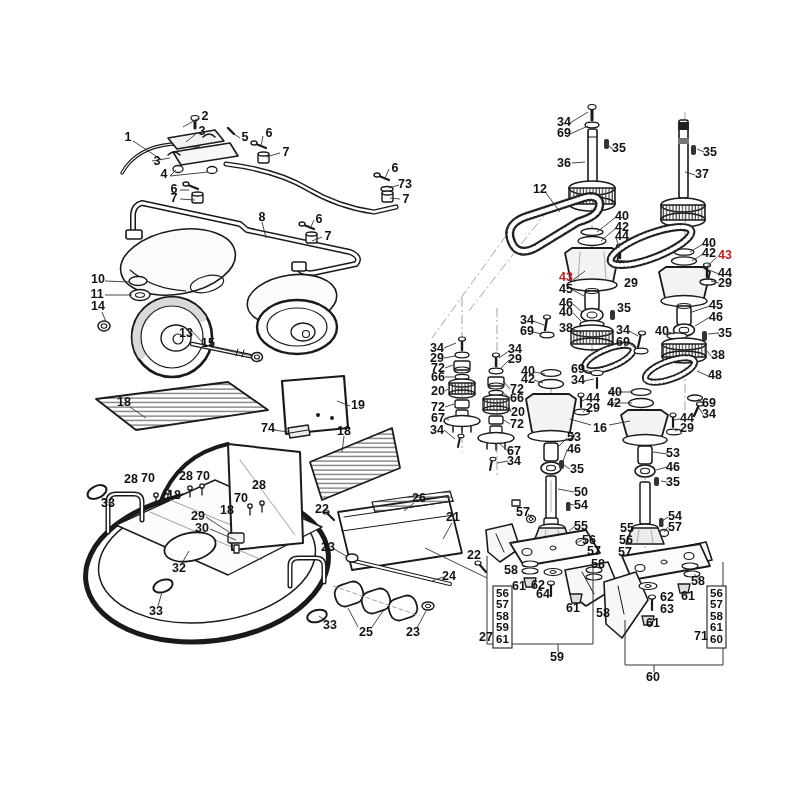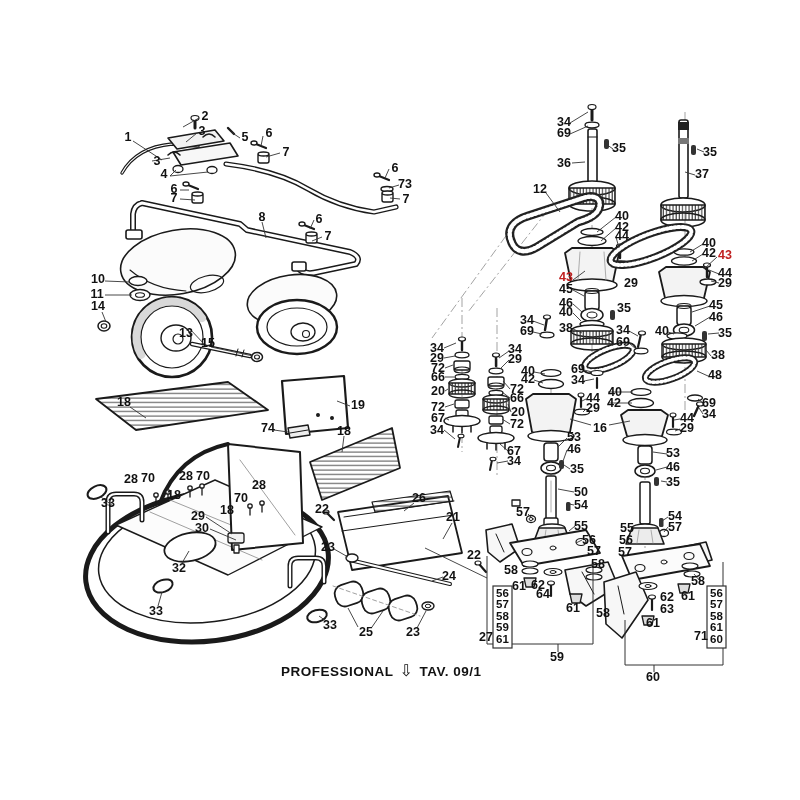--- a/index.html
+++ b/index.html
@@ -667,19 +667,14 @@
         <text x="626" y="544" class="lbl">56</text>
         <text x="625" y="556" class="lbl">57</text>
         <text x="698" y="585" class="lbl">58</text>
         <text x="667" y="601" class="lbl">62</text>
         <text x="688" y="600" class="lbl">61</text>
         <text x="667" y="613" class="lbl">63</text>
         <text x="653" y="627" class="lbl">61</text>
       </g>
 </svg>
 
-<div class="footer">
-  <span>PROFESSIONAL</span>
-  <span class="arrow">⇩</span>
-  <span>TAV. 09/1</span>
+
 </div>
 
-</div>
-
 </body></html>

